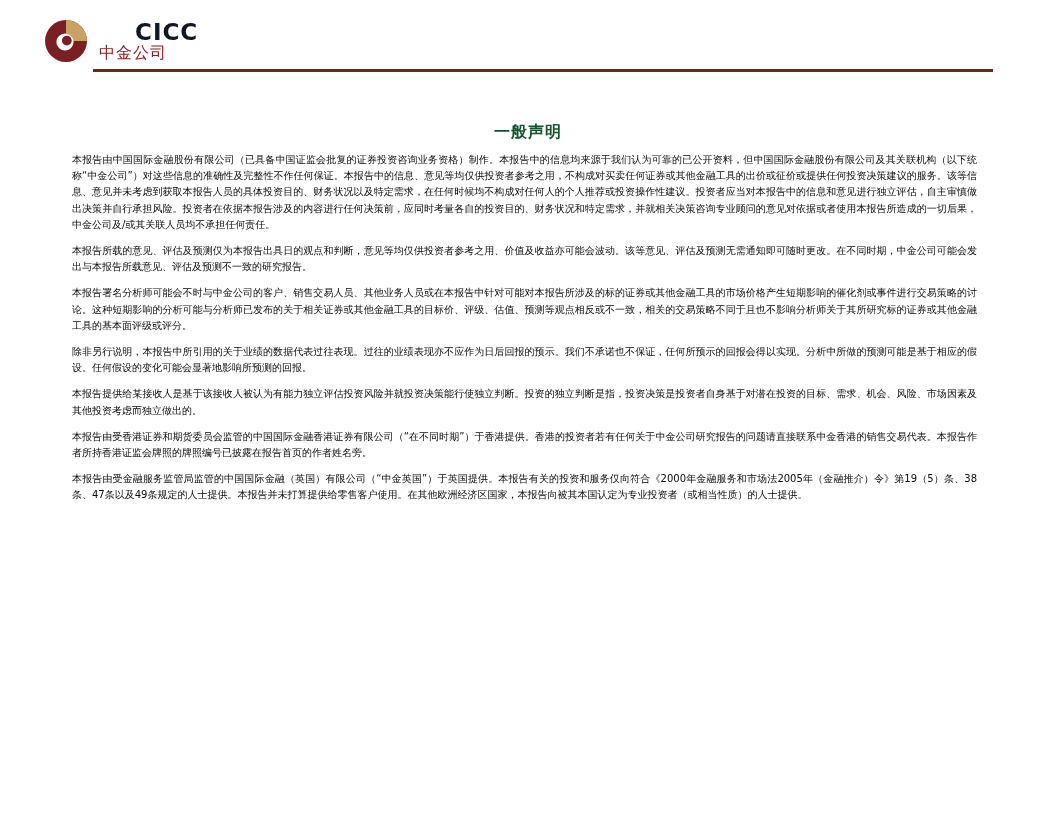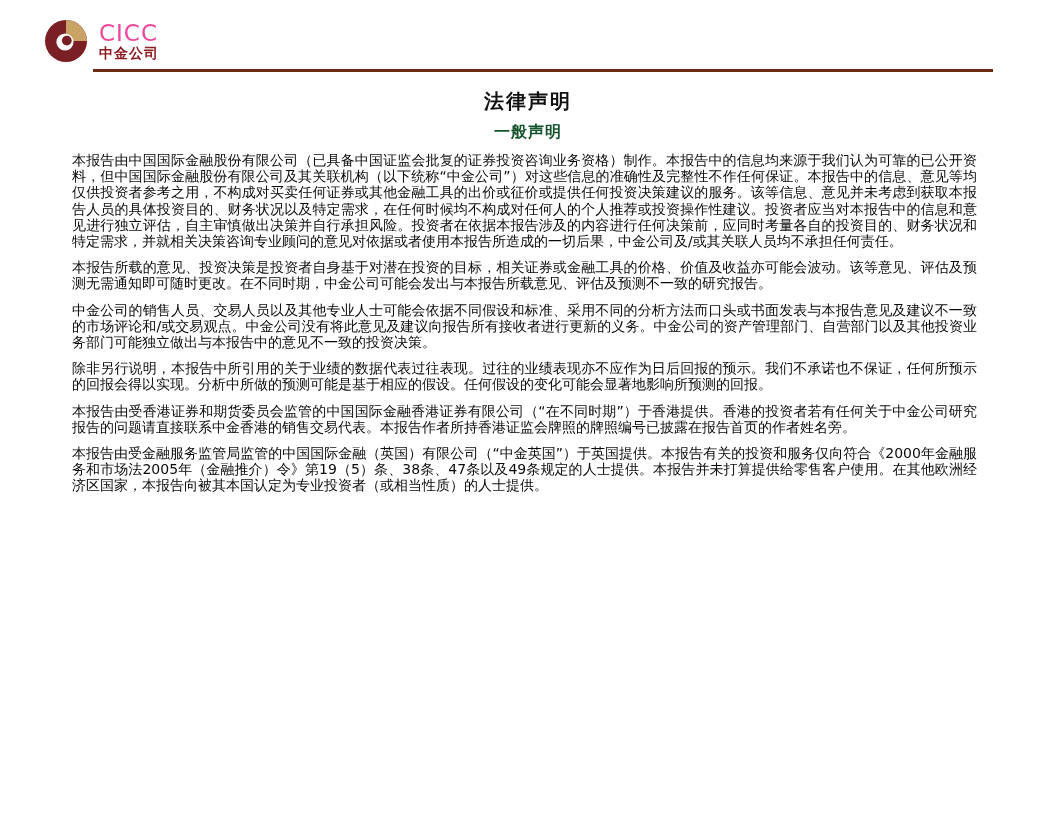--- a/index.html
+++ b/index.html
@@ -12,25 +12,25 @@
     overflow: hidden;
   }
   .page { position: relative; width: 1056px; height: 816px; background: #fff; }
 
   
   .header { position: absolute; top: 18px; left: 44px; right: 62px; }
   .logo-row { display: flex; align-items: center; }
   .logo-mark { width: 44px; height: 46px; flex: 0 0 auto; }
   .wordmark { margin-left: 11px; padding-top: 2px; }
   .wordmark .en {
-    font-size: 23px; font-weight: normal; color: #ec4899;
-    letter-spacing: 1px; line-height: 1.0;
+    font-size: 23px; font-weight: bold; color: #0f172a;
+    letter-spacing: 1px; line-height: 1.0; margin-left: 36px;
   }
   .wordmark .cn {
-    font-size: 14px; font-weight: bold; color: #8c1d22;
+    font-size: 16px; font-weight: normal; color: #8c1d22;
     line-height: 1.15; letter-spacing: 1px;
   }
   .rule {
     position: absolute; top: 69px; left: 93px; right: 63px;
     height: 3px; background: #6b2812;
   }
 
   
   .doc-title {
     position: absolute; top: 88px; left: 0; width: 1056px;
@@ -42,21 +42,21 @@
     text-align: center; font-size: 16px; font-weight: bold; color: #14532d;
     margin: 0; letter-spacing: 1px;
   }
 
   
   .content {
     position: absolute; top: 152px; left: 72px; width: 913px;
   }
   .content p {
     margin: 0 8px 10px 0;
-    font-size: 14px;
+    font-size: 10px;
     line-height: 16.2px;
     text-align: justify;
     color: #0a0a0a;
   }
 </style>
 </head>
 <body>
 
 <div class="page">
 
@@ -70,25 +70,25 @@
       </svg>
       <div class="wordmark">
         <div class="en">CICC</div>
         <div class="cn">中金公司</div>
       </div>
     </div>
   </div>
 
   <div class="rule"></div>
 
-  <h1 class="doc-title">法律声明</h1>
   <h2 class="doc-subtitle">一般声明</h2>
 
   <div class="content">
     <p>本报告由中国国际金融股份有限公司（已具备中国证监会批复的证券投资咨询业务资格）制作。本报告中的信息均来源于我们认为可靠的已公开资料，但中国国际金融股份有限公司及其关联机构（以下统称“中金公司”）对这些信息的准确性及完整性不作任何保证。本报告中的信息、意见等均仅供投资者参考之用，不构成对买卖任何证券或其他金融工具的出价或征价或提供任何投资决策建议的服务。该等信息、意见并未考虑到获取本报告人员的具体投资目的、财务状况以及特定需求，在任何时候均不构成对任何人的个人推荐或投资操作性建议。投资者应当对本报告中的信息和意见进行独立评估，自主审慎做出决策并自行承担风险。投资者在依据本报告涉及的内容进行任何决策前，应同时考量各自的投资目的、财务状况和特定需求，并就相关决策咨询专业顾问的意见对依据或者使用本报告所造成的一切后果，中金公司及/或其关联人员均不承担任何责任。</p>
-    <p>本报告所载的意见、投资决策是投资者自身基于对潜在投资的目标，相关证券或金融工具的价格、价值及收益亦可能会波动。该等意见、评估及预测无需通知即可随时更改。在不同时期，中金公司可能会发出与本报告所载意见、评估及预测不一致的研究报告。</p>
-    <p>中金公司的销售人员、交易人员以及其他专业人士可能会依据不同假设和标准、采用不同的分析方法而口头或书面发表与本报告意见及建议不一致的市场评论和/或交易观点。中金公司没有将此意见及建议向报告所有接收者进行更新的义务。中金公司的资产管理部门、自营部门以及其他投资业务部门可能独立做出与本报告中的意见不一致的投资决策。</p>
+    <p>本报告所载的意见、评估及预测仅为本报告出具日的观点和判断，意见等均仅供投资者参考之用、价值及收益亦可能会波动。该等意见、评估及预测无需通知即可随时更改。在不同时期，中金公司可能会发出与本报告所载意见、评估及预测不一致的研究报告。</p>
+    <p>本报告署名分析师可能会不时与中金公司的客户、销售交易人员、其他业务人员或在本报告中针对可能对本报告所涉及的标的证券或其他金融工具的市场价格产生短期影响的催化剂或事件进行交易策略的讨论。这种短期影响的分析可能与分析师已发布的关于相关证券或其他金融工具的目标价、评级、估值、预测等观点相反或不一致，相关的交易策略不同于且也不影响分析师关于其所研究标的证券或其他金融工具的基本面评级或评分。</p>
     <p>除非另行说明，本报告中所引用的关于业绩的数据代表过往表现。过往的业绩表现亦不应作为日后回报的预示。我们不承诺也不保证，任何所预示的回报会得以实现。分析中所做的预测可能是基于相应的假设。任何假设的变化可能会显著地影响所预测的回报。</p>
+    <p>本报告提供给某接收人是基于该接收人被认为有能力独立评估投资风险并就投资决策能行使独立判断。投资的独立判断是指，投资决策是投资者自身基于对潜在投资的目标、需求、机会、风险、市场因素及其他投资考虑而独立做出的。</p>
     <p>本报告由受香港证券和期货委员会监管的中国国际金融香港证券有限公司（“在不同时期”）于香港提供。香港的投资者若有任何关于中金公司研究报告的问题请直接联系中金香港的销售交易代表。本报告作者所持香港证监会牌照的牌照编号已披露在报告首页的作者姓名旁。</p>
     <p>本报告由受金融服务监管局监管的中国国际金融（英国）有限公司（“中金英国”）于英国提供。本报告有关的投资和服务仅向符合《2000年金融服务和市场法2005年（金融推介）令》第19（5）条、38条、47条以及49条规定的人士提供。本报告并未打算提供给零售客户使用。在其他欧洲经济区国家，本报告向被其本国认定为专业投资者（或相当性质）的人士提供。</p>
   </div>
 
 </div>
 
 </body></html>

